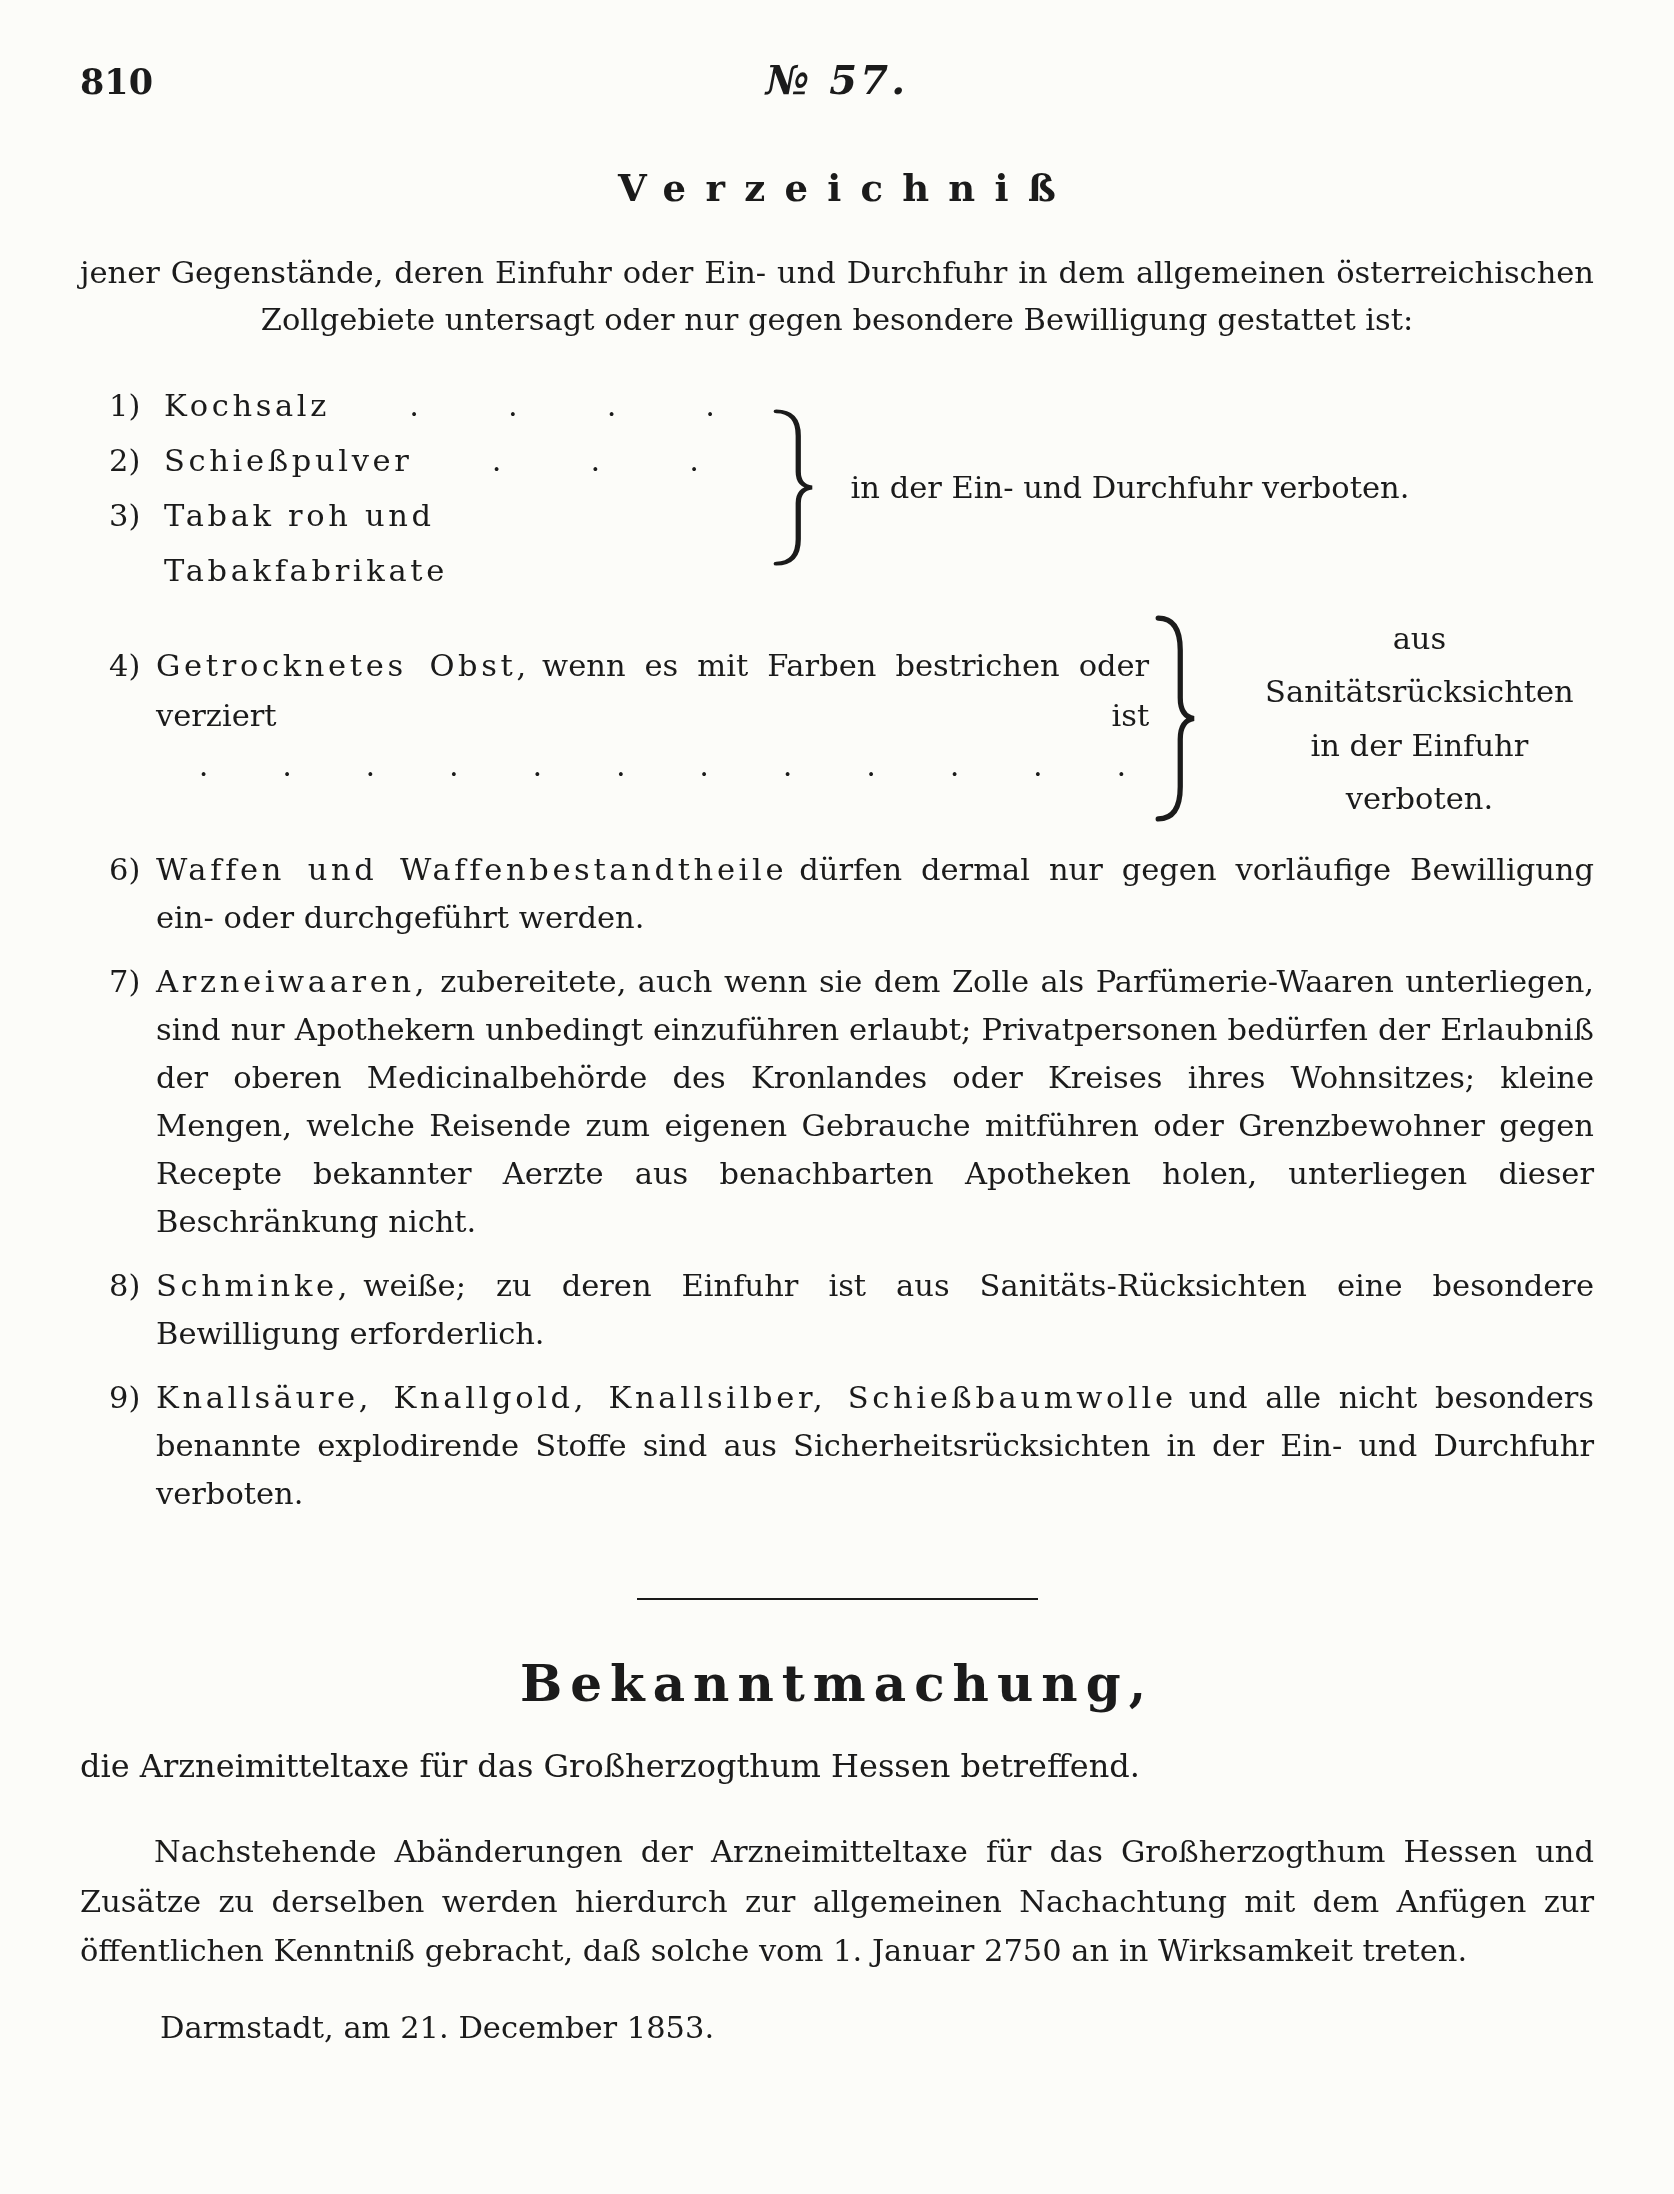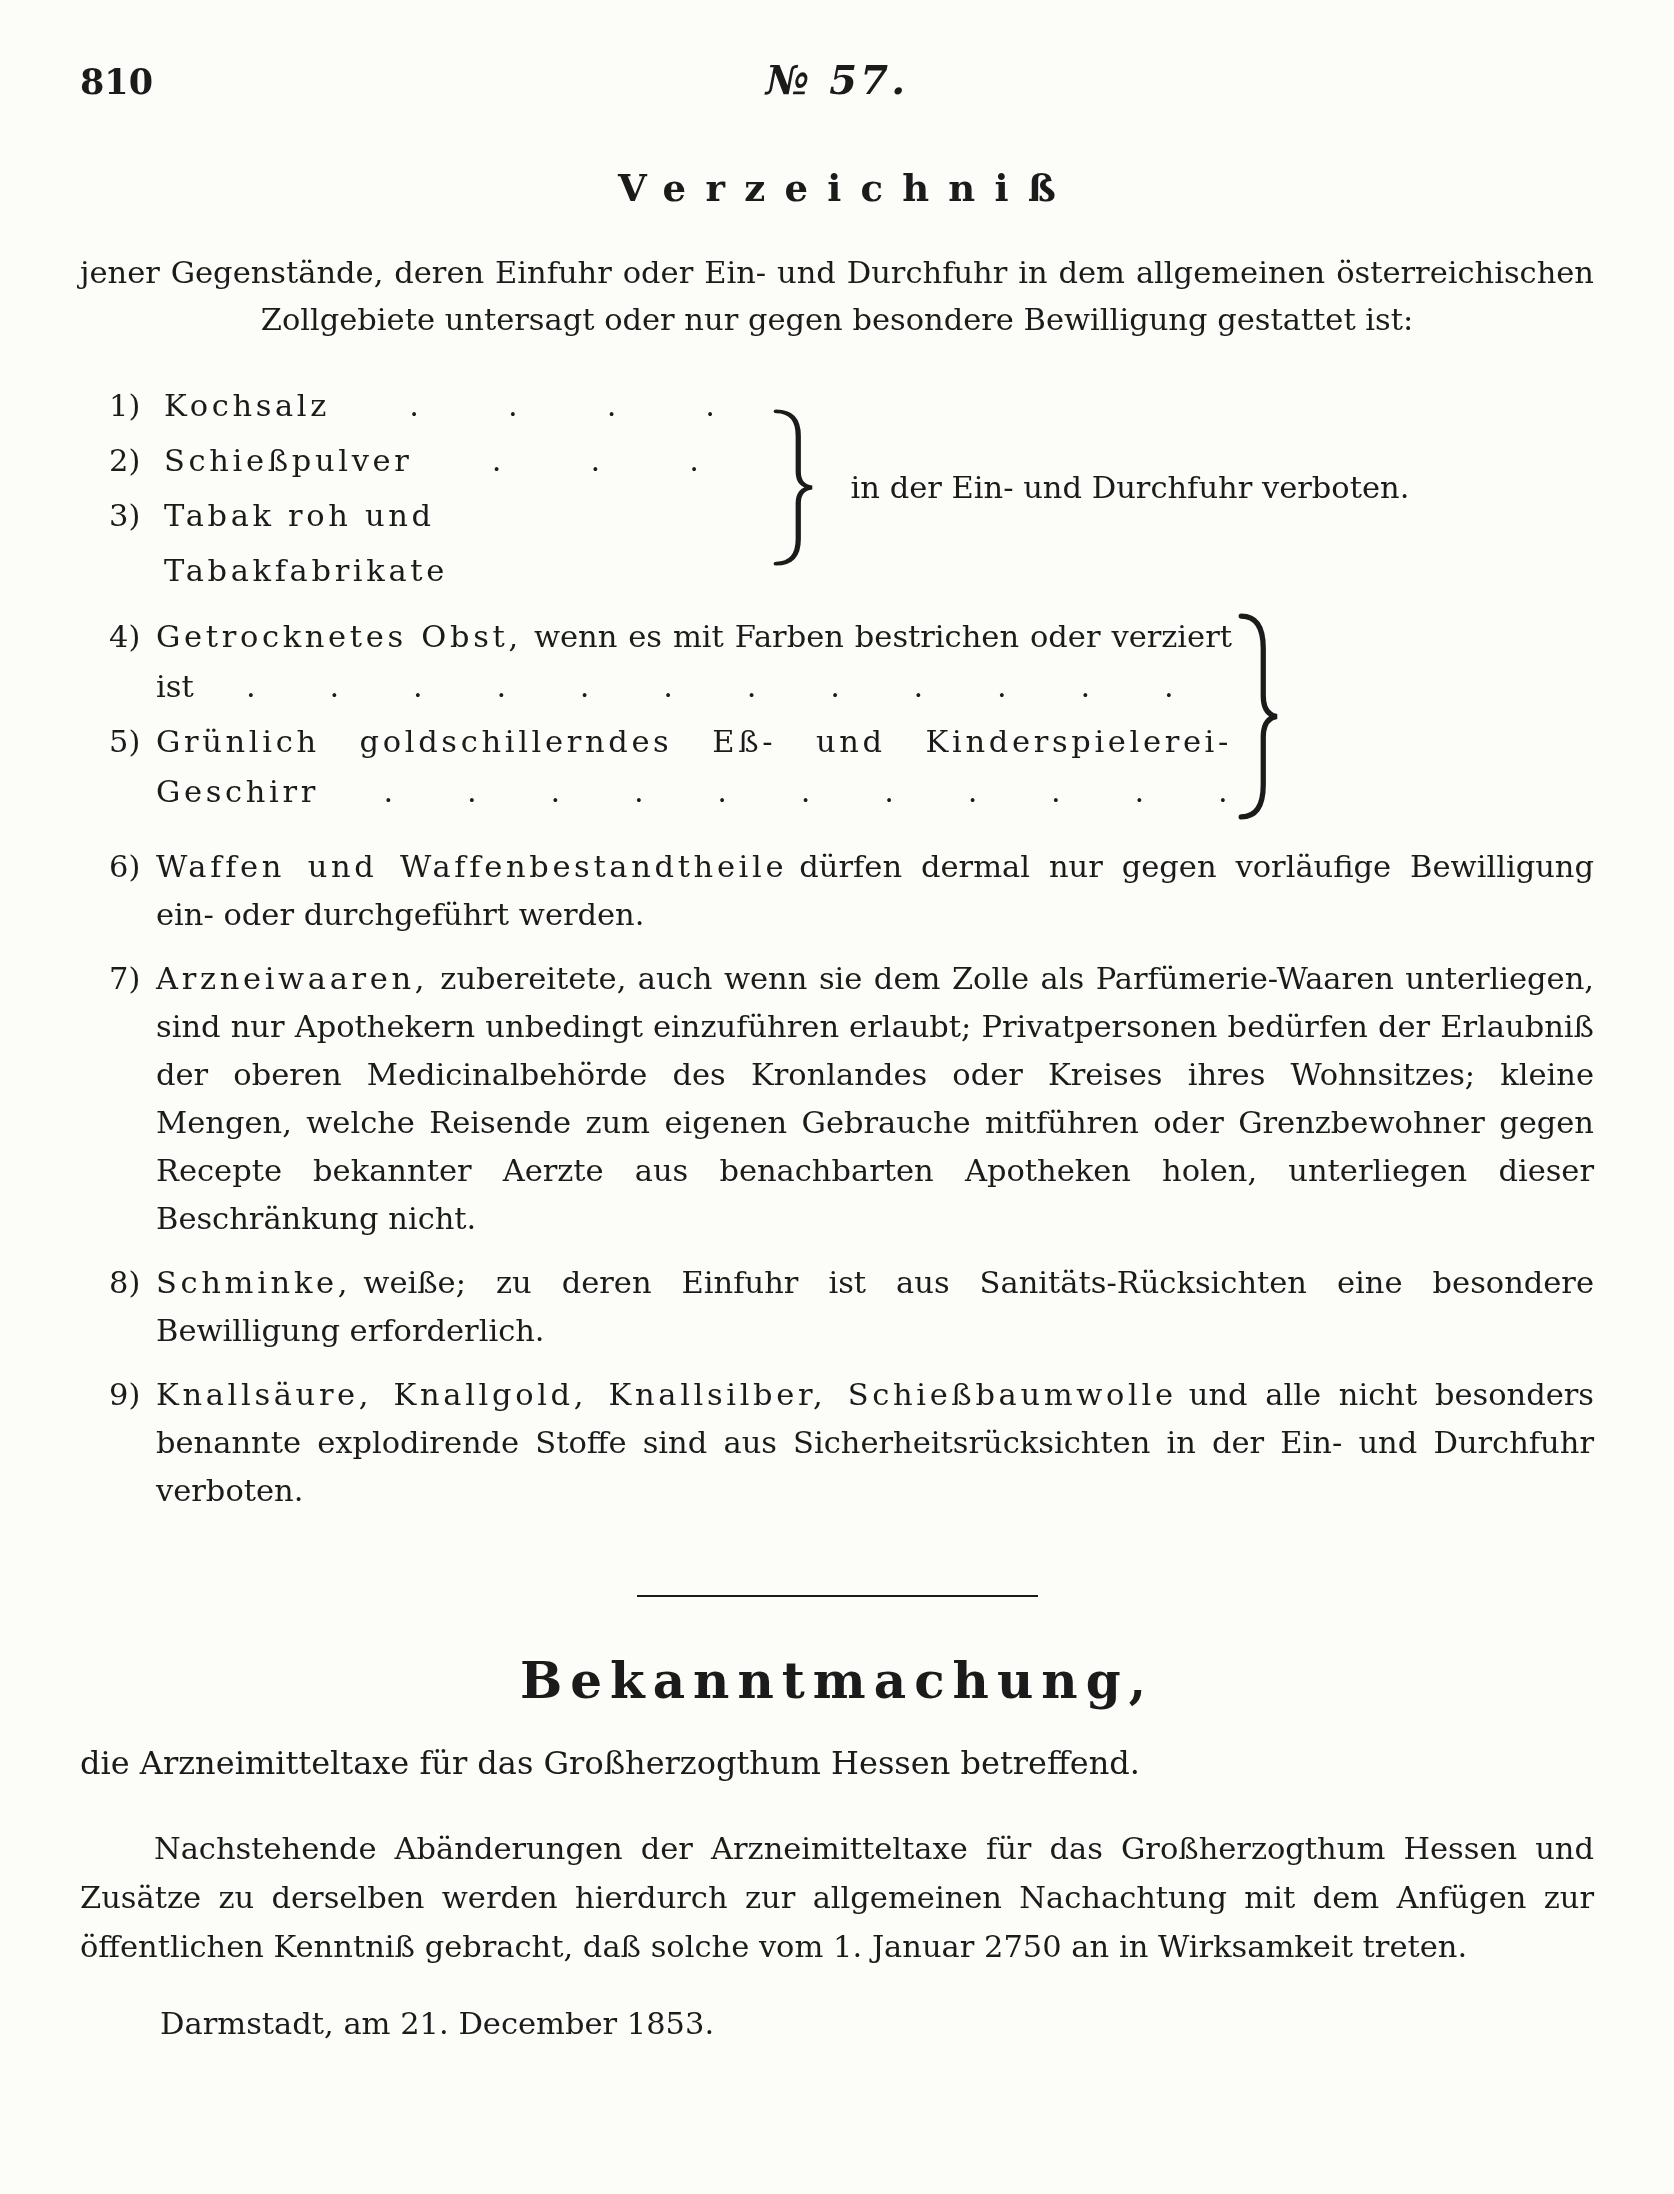--- a/index.html
+++ b/index.html
@@ -151,27 +151,29 @@
       <path d="M4 3 Q25 3 25 34 L25 80 Q25 98 38 100 Q25 102 25 120 L25 166 Q25 197 4 197" fill="none" stroke="#1b1b1b" stroke-width="5" stroke-linecap="round"></path>
     </svg>
     <div class="gnote">in der Ein- und Durchfuhr verboten.</div>
   </section>
 
   <section class="group group2">
     <div class="g2items">
       <p class="gpar">
         <span class="num">4)</span><span class="sp">Getrocknetes Obst,</span><span>wenn es mit Farben bestrichen oder verziert ist</span> <span class="dots">. . . . . . . . . . . .</span>
       </p>
-      <p class="gpar">
-        <span class="num">5)</span><span class="sp">Grünlich goldschillerndes Eß- und Kinderspielerei-Geschirr</span><span></span> <span class="dots">. . . . . . . . . . .</span>
-      </p>
     </div>
     <svg class="brace" width="42" height="207" viewBox="0 0 40 200" preserveAspectRatio="none">
       <path d="M4 3 Q25 3 25 34 L25 80 Q25 98 38 100 Q25 102 25 120 L25 166 Q25 197 4 197" fill="none" stroke="#1b1b1b" stroke-width="5" stroke-linecap="round"></path>
     </svg>
+    <div class="gnote2">
+      <div>aus Sanitätsrücksichten</div>
+      <div>in der Einfuhr</div>
+      <div>verboten.</div>
+    </div>
   </section>
 
   <section class="numlist">
     <div class="numitem">
       <span class="num">6)</span>
       <p class="itext"><span class="sp">Waffen und Waffenbestandtheile</span><span>dürfen dermal nur gegen vorläufige Bewilligung ein- oder durchgeführt werden.</span></p>
     </div>
     <div class="numitem">
       <span class="num">7)</span>
       <p class="itext"><span class="sp">Arzneiwaaren,</span><span>zubereitete, auch wenn sie dem Zolle als Parfümerie-Waaren unterliegen, sind nur Apothekern unbedingt einzuführen erlaubt; Privatpersonen bedürfen der Erlaubniß der oberen Medicinalbehörde des Kronlandes oder Kreises ihres Wohnsitzes; kleine Mengen, welche Reisende zum eigenen Gebrauche mitführen oder Grenzbewohner gegen Recepte bekannter Aerzte aus benachbarten Apotheken holen, unterliegen dieser Beschränkung nicht.</span></p>

